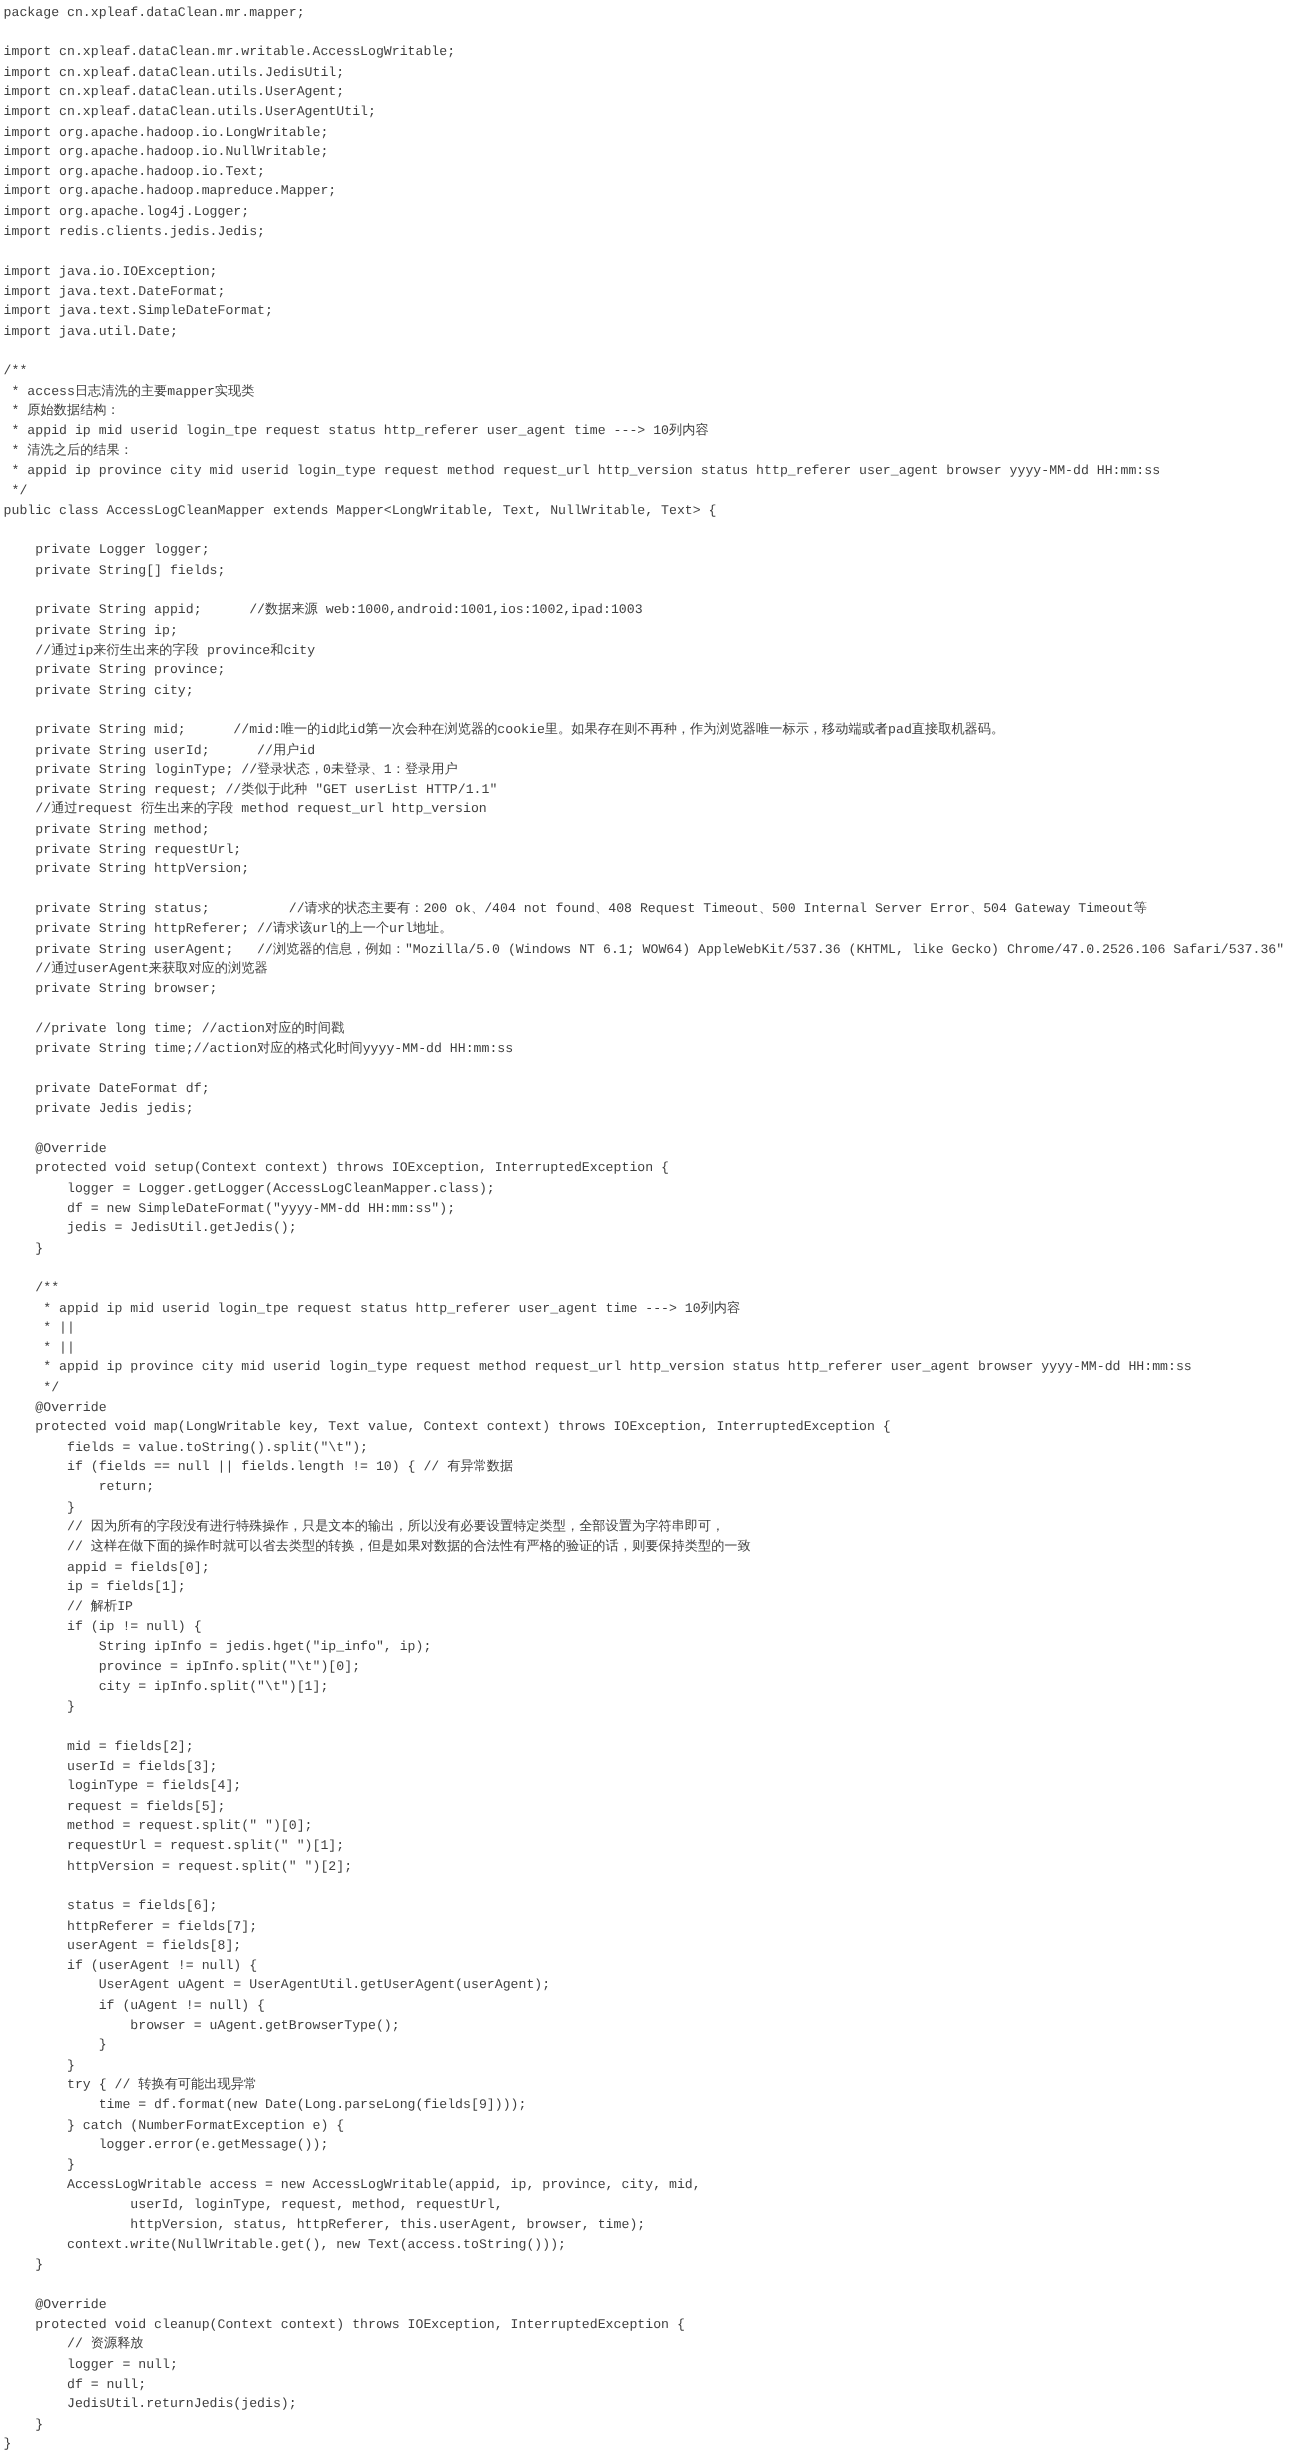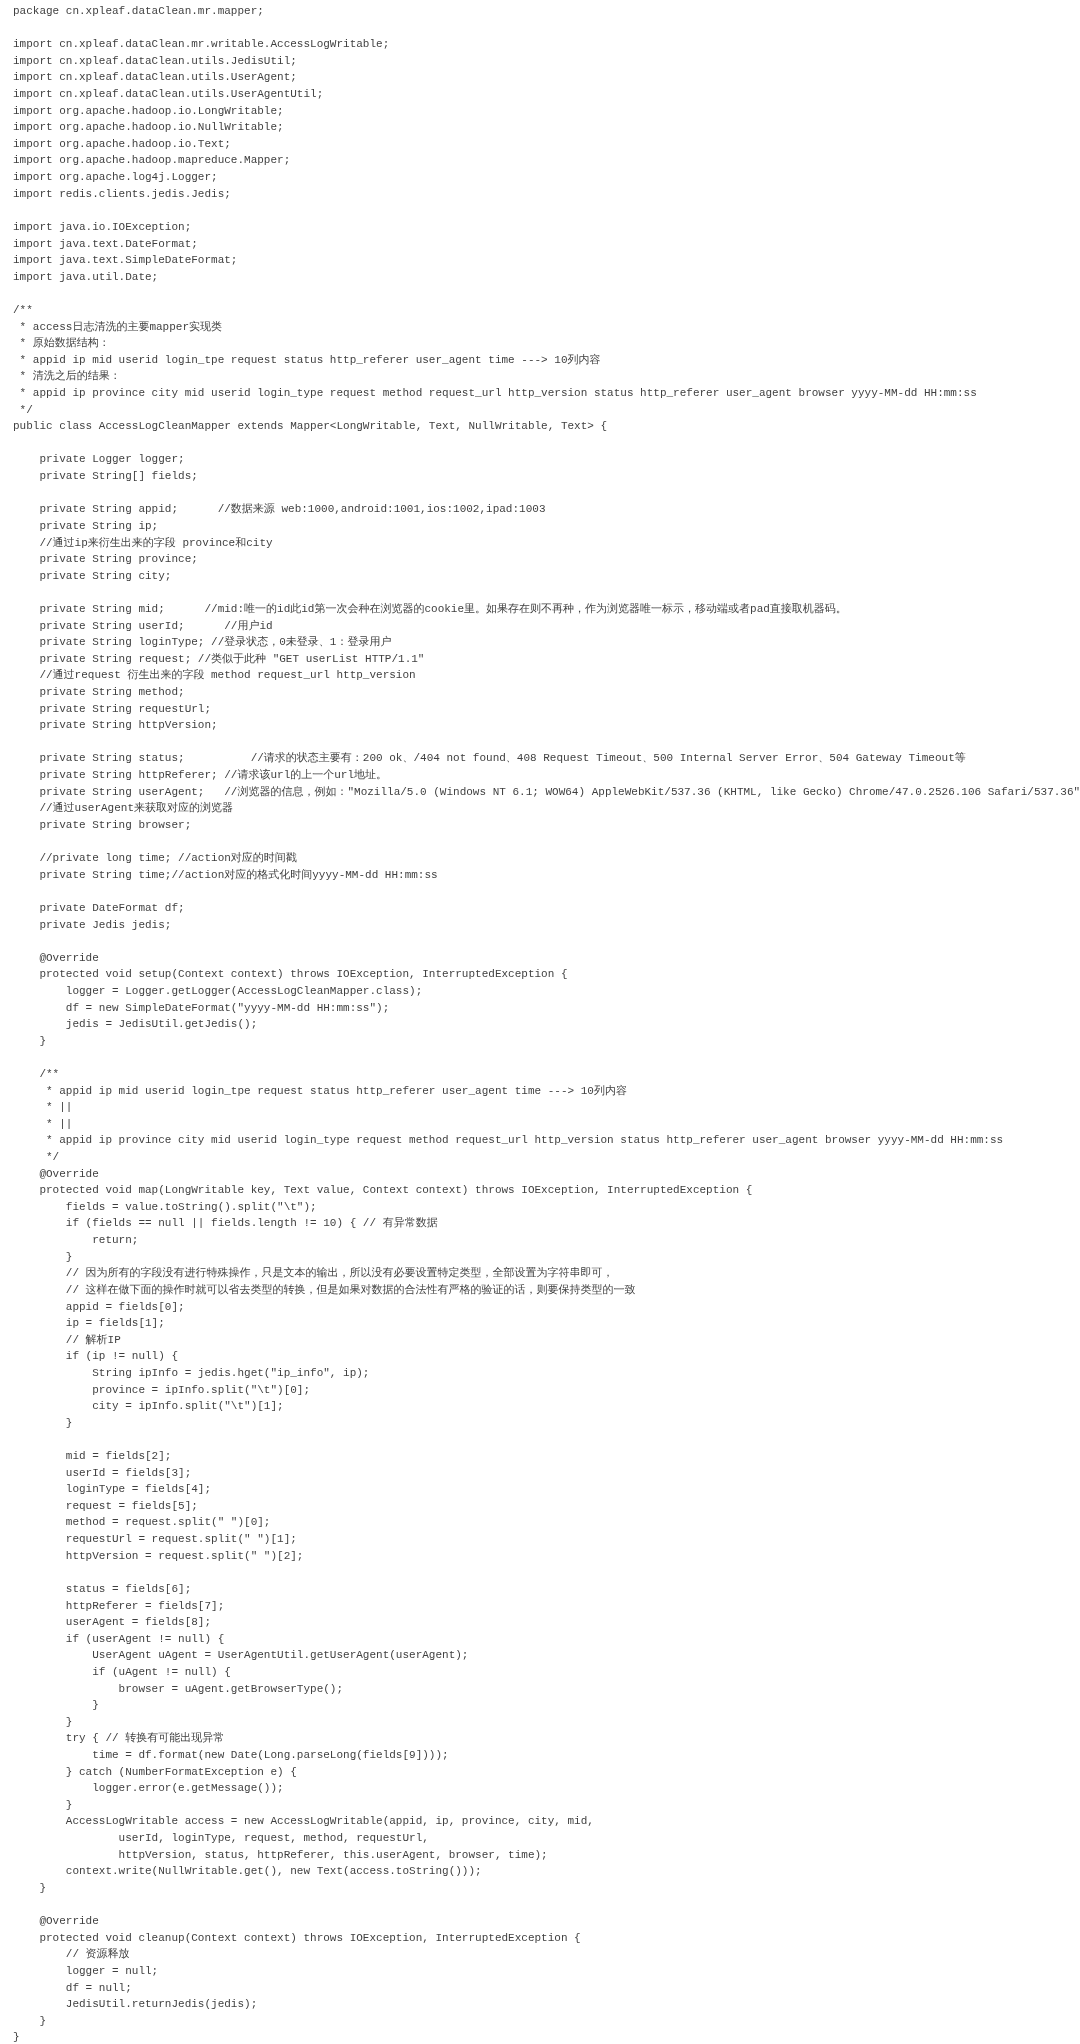--- a/index.html
+++ b/index.html
@@ -10,21 +10,21 @@
   body {
     width: 1080px;
     height: 2044px;
     overflow: hidden;
   }
   .code-page {
     width: 1080px;
     height: 2044px;
     background: #ffffff;
     box-sizing: border-box;
-    padding: 3px 0 0 13px;
+    padding: 3px 0 0 3px;
   }
   .code-block {
     margin: 0;
     font-family: "Liberation Mono", "DejaVu Sans Mono", monospace;
     font-size: 11px;
     color: #3f3f3f;
     font-weight: 400;
   }
   .line {
     height: 16.62px;

